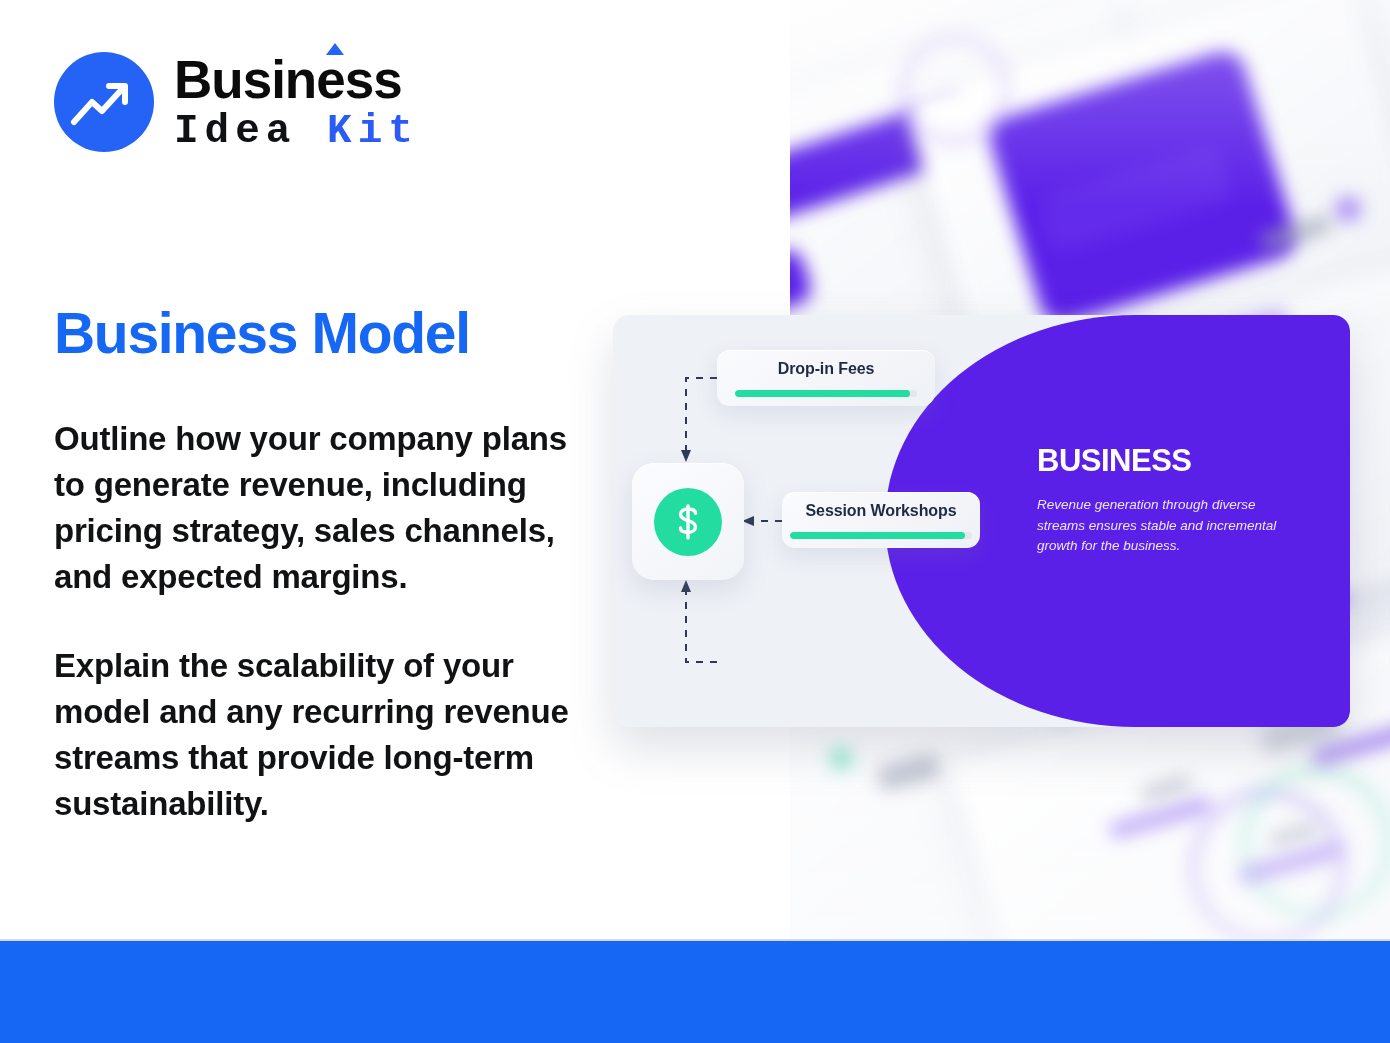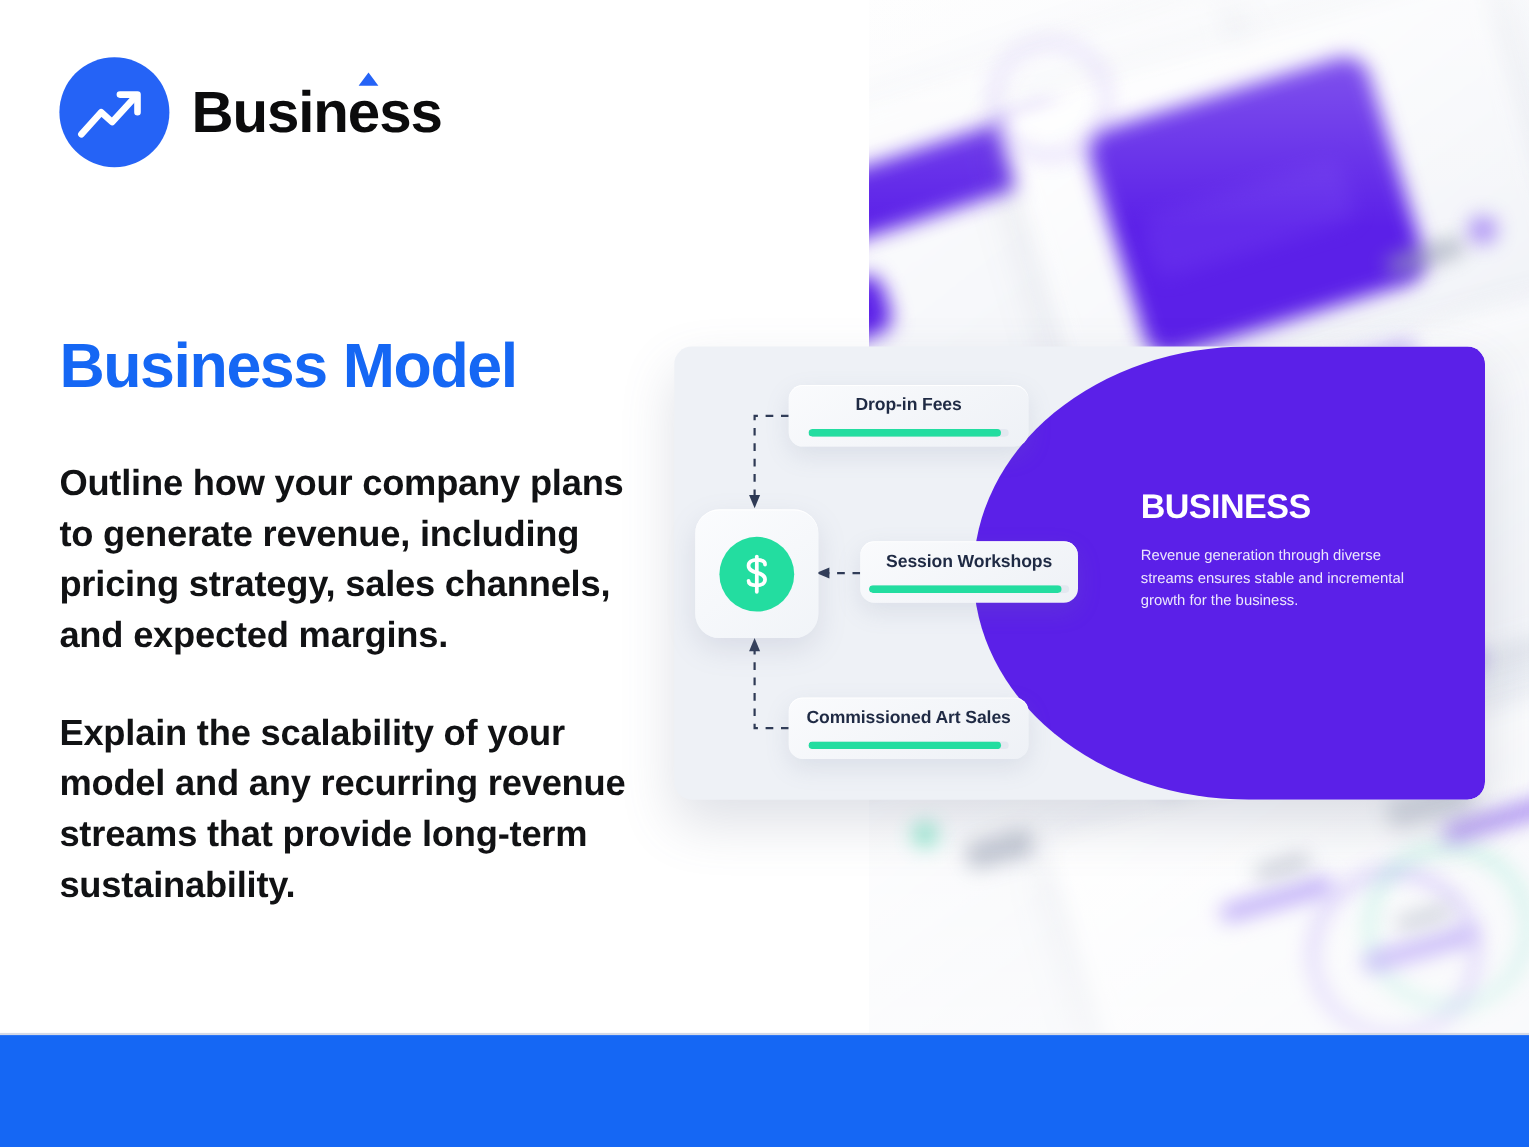--- a/index.html
+++ b/index.html
@@ -112,20 +112,21 @@
   }
   .purple-inner { position:absolute; left:152px; top:129px; width:270px; }
   .purple-title {
     color:#ffffff; font-size:31px; font-weight:700;
     line-height:1.10; letter-spacing:-0.5px;
   }
   .purple-sub {
     margin-top:17px;
     color:#ece7fd; font-size:13.5px; font-weight:400;
     line-height:1.52;
+    font-style:italic;
   }
 
   .node-hub {
     position:absolute; left:632px; top:463px;
     width:112px; height:117px;
     background:linear-gradient(145deg,#fbfcfe 0%,#f1f4f8 100%);
     border-radius:22px;
     box-shadow:0 10px 26px rgba(120,130,160,.18), 0 1px 0 rgba(255,255,255,.9) inset;
     display:flex; align-items:center; justify-content:center;
     z-index:3;
@@ -220,20 +221,24 @@
       <svg width="72" height="72" viewBox="0 0 72 72" aria-hidden="true">
         <path d="M6 56 L24 36 L34 45 L55 22" fill="none" stroke="#ffffff" stroke-width="6" stroke-linecap="round" stroke-linejoin="round"></path>
         <path d="M41 20 L57 20 L57 36" fill="none" stroke="#ffffff" stroke-width="6" stroke-linecap="round" stroke-linejoin="round"></path>
       </svg>
     </div>
     <div class="logo-type">
       <div class="logo-line1">
         <span>Business</span>
         <span class="logo-hat"></span>
       </div>
+      <div class="logo-line2">
+        <span>Idea</span>
+        <span class="kit">Kit</span>
+      </div>
     </div>
   </div>
 
   <div class="left-col">
     <h1 class="page-title">Business Model</h1>
     <p class="body-para">Outline how your company plans to generate revenue, including pricing strategy, sales channels, and expected margins.</p>
     <p class="body-para">Explain the scalability of your model and any recurring revenue streams that provide long-term sustainability.</p>
   </div>
 
   <div class="card">
@@ -279,23 +284,17 @@
     </div>
   </div>
 
   <div class="stream-card c-sess">
     <div class="stream-label">Session Workshops</div>
     <div class="bar-track">
       <div class="bar-fill" style="width: 96%;"></div>
     </div>
   </div>
 
-  <div class="stream-card c-comm">
-    <div class="stream-label">Commissioned Art Sales</div>
-    <div class="bar-track">
-      <div class="bar-fill" style="width: 96%;"></div>
-    </div>
-  </div>
 
   <div class="band-hairline"></div>
   <div class="bottom-band"></div>
 
 </div>
 
 </body></html>

